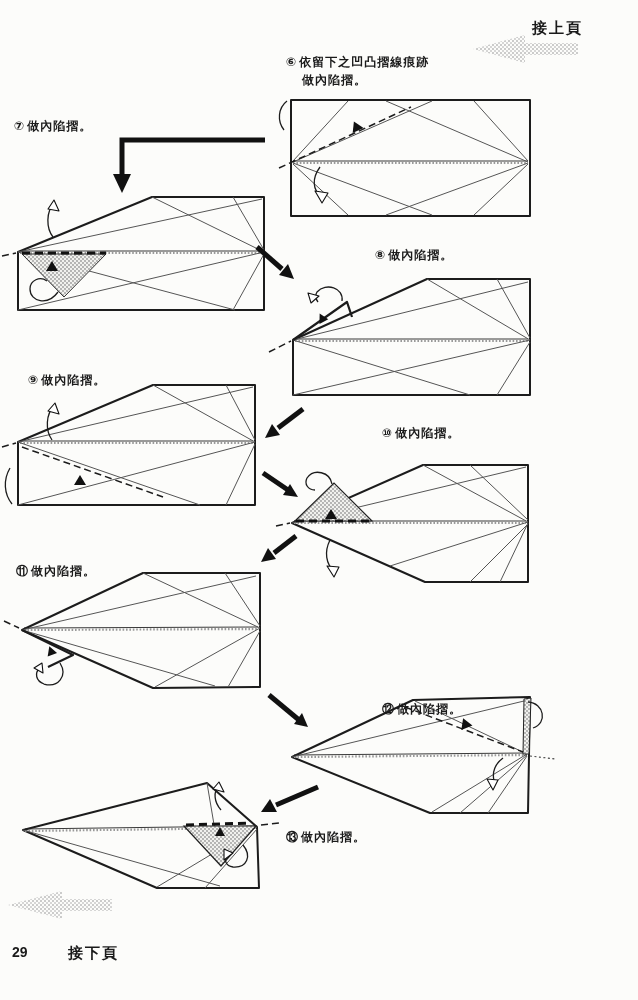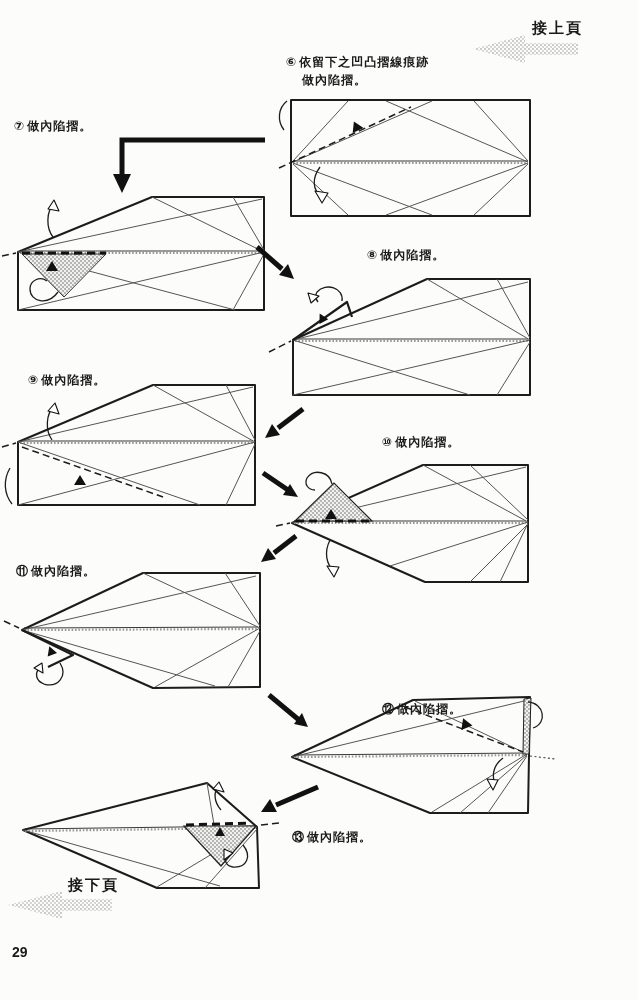--- a/index.html
+++ b/index.html
@@ -238,43 +238,43 @@
 
   <div class="step-label" style="left:286px;top:53px">
     <div><span class="marker">⑥</span><span>依留下之凹凸摺線痕跡</span></div>
     <div class="indent">做內陷摺。</div>
   </div>
 
   <div class="step-label" style="left:14px;top:117px">
     <span class="marker">⑦</span><span>做內陷摺。</span>
   </div>
 
-  <div class="step-label" style="left:367px;top:246px">
+  <div class="step-label" style="left:375px;top:246px">
     <span class="marker">⑧</span><span>做內陷摺。</span>
   </div>
 
   <div class="step-label" style="left:28px;top:371px">
     <span class="marker">⑨</span><span>做內陷摺。</span>
   </div>
 
-  <div class="step-label" style="left:382px;top:433px">
+  <div class="step-label" style="left:382px;top:424px">
     <span class="marker">⑩</span><span>做內陷摺。</span>
   </div>
 
   <div class="step-label" style="left:16px;top:562px">
     <span class="marker">⑪</span><span>做內陷摺。</span>
   </div>
 
   <div class="step-label" style="left:382px;top:700px">
     <span class="marker">⑫</span><span>做內陷摺。</span>
   </div>
 
-  <div class="step-label" style="left:292px;top:828px">
+  <div class="step-label" style="left:286px;top:828px">
     <span class="marker">⑬</span><span>做內陷摺。</span>
   </div>
 
-  <div class="nav-label" style="left:68px;top:876px">
+  <div class="nav-label" style="left:68px;top:944px">
     <span>接下頁</span>
   </div>
 
   <div class="page-number" style="left:12px;top:944px">29</div>
 
 </div>
 
 </body></html>

